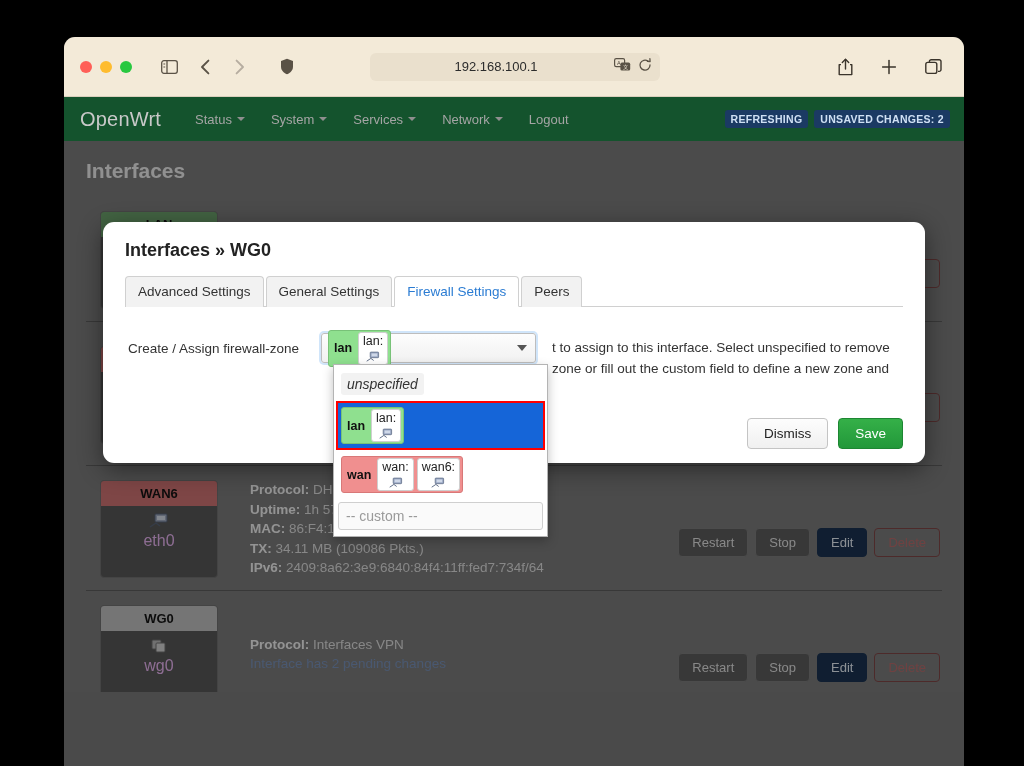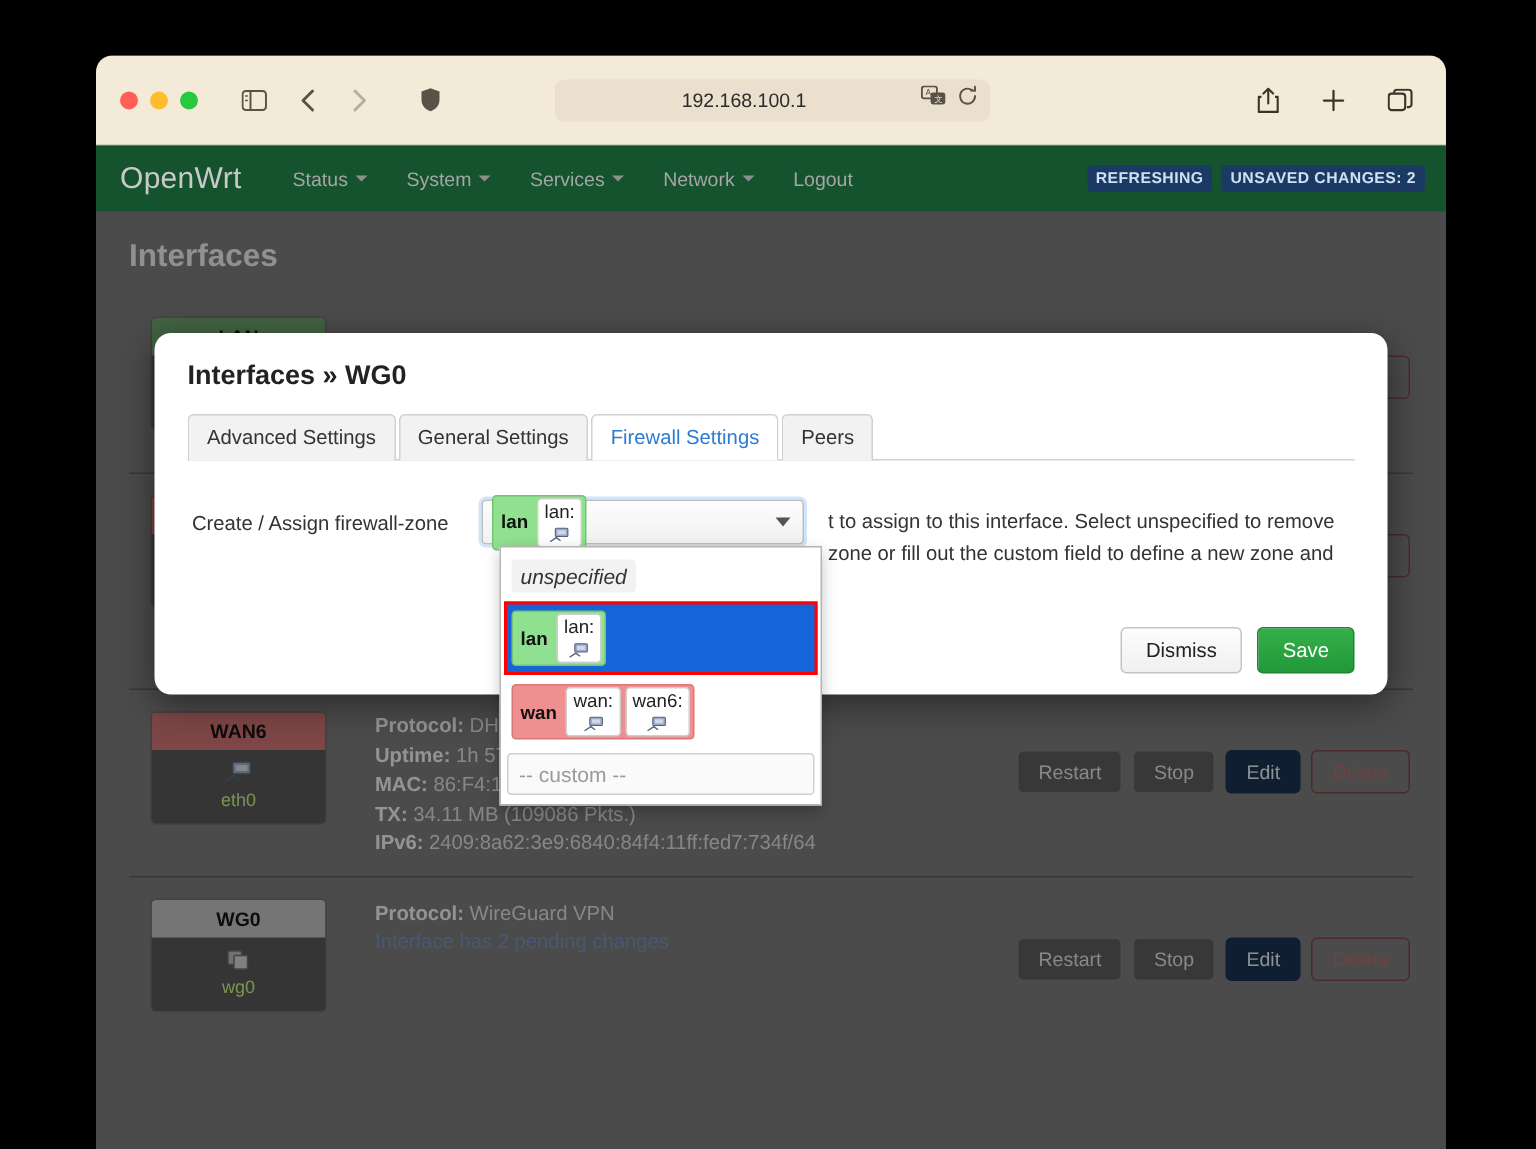--- a/index.html
+++ b/index.html
@@ -115,21 +115,21 @@
   #page-body {
     position: relative;
     padding: 18px 22px 0 22px;
     filter: brightness(0.62) saturate(0.75);
   }
   #page-title {
     color: #e8e8e8; font-size: 21px; font-weight: bold;
     margin: 0 0 14px 0;
   }
   .iface-row {
-    display: flex; align-items: flex-start;
+    display: flex; align-items: center;
     border-top: 1px solid #5a5a5a;
     padding: 14px 0 12px 0;
     min-height: 110px;
   }
   .iface-row:first-of-type { border-top: none; }
   .zone-card {
     width: 118px; flex: 0 0 118px;
     border: 1px solid #6e6e6e;
     border-radius: 4px;
     overflow: hidden;
@@ -137,22 +137,22 @@
     background: #565656;
   }
   .zone-head {
     text-align: center; font-size: 13px; font-weight: bold;
     color: #141414; padding: 5px 0;
   }
   .zone-head.lan { background: #5ea45e; }
   .zone-head.wan { background: #e46a6a; }
   .zone-head.none { background: #bdbdbd; }
   .zone-body {
-    text-align: center; padding: 7px 0 9px 0;
-    color: #bef264; font-size: 12px;
+    text-align: center; padding: 7px 0 27px 0;
+    color: #f0abfc; font-size: 16px;
   }
   .zone-ico { display:block; margin: 0 auto 3px auto; }
 
   .iface-info {
     margin-left: 32px;
     color: #d9d9d9; font-size: 13.5px;
     line-height: 19.5px;
   }
   .iface-info b { color: #ededed; }
   .pending { color: #6e8fc4; }
@@ -524,21 +524,21 @@
           <div class="zone-head none">WG0</div>
           <div class="zone-body">
             <svg class="zone-ico" width="20" height="16" viewBox="0 0 20 16">
                 <rect x="3" y="2" width="9" height="9" rx="1" fill="#b7b7b7" stroke="#6d6d6d"></rect>
                 <rect x="7" y="5" width="9" height="9" rx="1" fill="#cfcfcf" stroke="#6d6d6d"></rect>
               </svg>
             <span>wg0</span>
           </div>
         </div>
         <div class="iface-info">
-          <div><b>Protocol:</b> <span>WireGuard VPN</span></div>
+          <div><b>Protocol:</b> <span>Interfaces VPN</span></div>
           <div class="pending">Interface has 2 pending changes</div>
         </div>
         <div class="iface-actions">
           <button class="btn">Restart</button>
           <button class="btn">Stop</button>
           <button class="btn edit">Edit</button>
           <button class="btn delete">Delete</button>
         </div>
       </div>
     </div>

